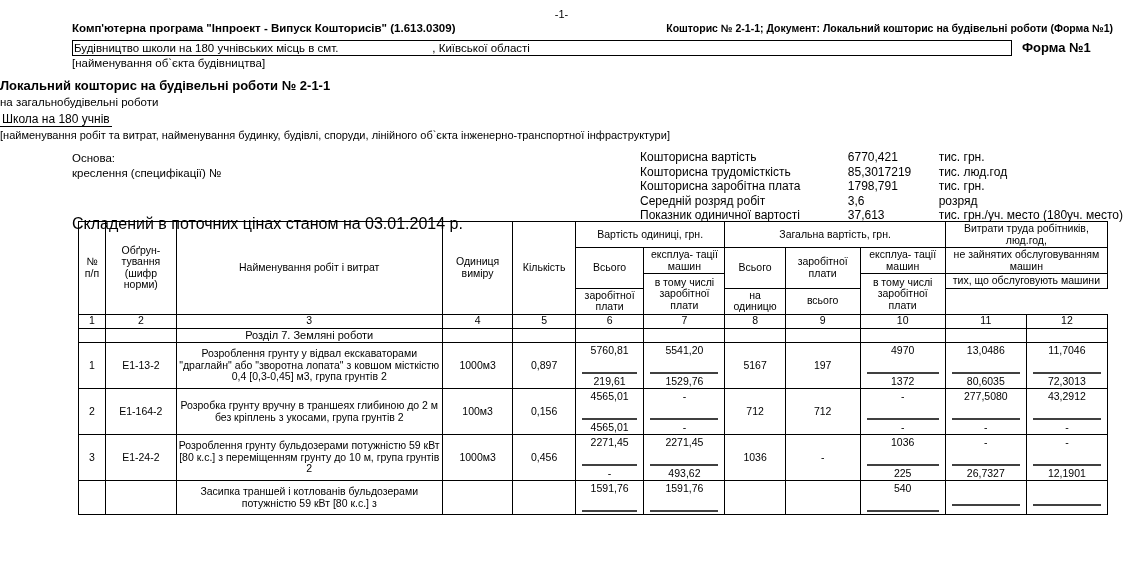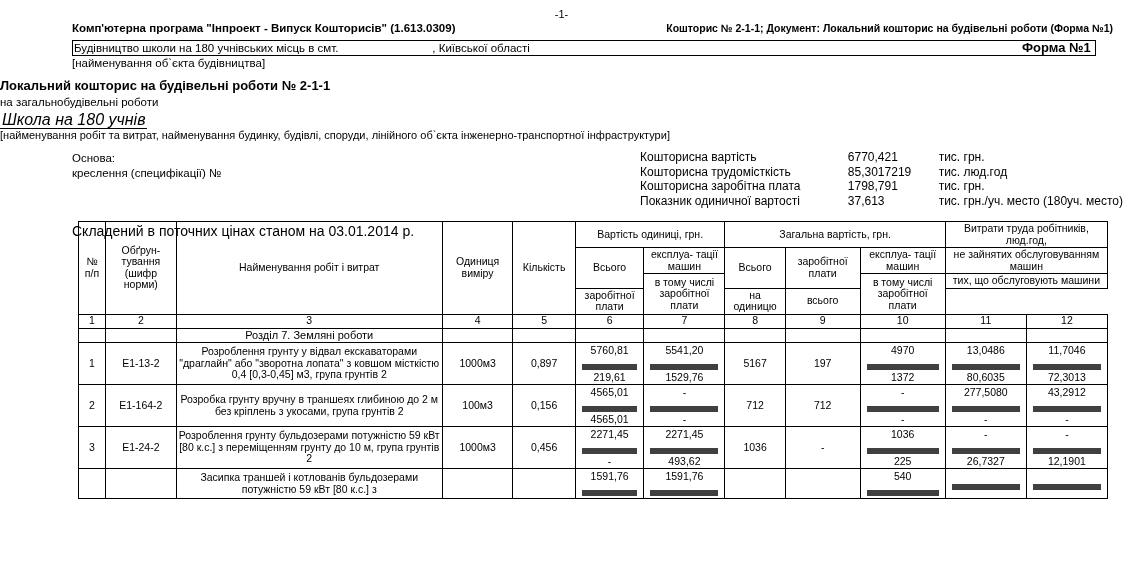--- a/index.html
+++ b/index.html
@@ -58,21 +58,21 @@
   
   .obj-wrap {
     position: relative;
     margin: 4px 0 0 0;
     height: 32px;
   }
   .obj-box {
     position: absolute;
     left: 72px;
     top: 0;
-    width: 1024px;
+    width: 940px;
     height: 16px;
     border: 1px solid #000;
     box-sizing: border-box;
     font-size: 11.5px;
     line-height: 14px;
     white-space: nowrap;
     overflow: hidden;
   }
   .obj-box .seg-a {
     display: inline-block;
@@ -111,23 +111,22 @@
   }
   .t-main {
     font-size: 13px;
     font-weight: bold;
   }
   .t-sub {
     font-size: 11.5px;
     margin-top: 2px;
   }
   .t-underline {
-    font-size: 16px;
+    font-size: 12px;
     margin-top: 2px;
-    font-style: italic;
   }
   .t-underline span {
     border-bottom: 1px solid #000;
     padding: 0 2px;
   }
   .t-caption {
     font-size: 11px;
     margin-top: 1px;
   }
 
@@ -160,22 +159,22 @@
     white-space: nowrap;
     vertical-align: top;
   }
   .summary td.lbl { width: 215px; }
   .summary td.val { width: 95px; }
   .summary td.unit { }
 
   .compiled {
     position: absolute;
     left: 72px;
-    top: 72px;
-    font-size: 14px;
+    top: 64px;
+    font-size: 16px;
     white-space: nowrap;
   }
 
   
   .tbl-wrap {
     position: absolute;
     left: 78px;
     top: 221px;
     width: 1030px;
   }
@@ -229,22 +228,22 @@
     vertical-align: middle;
   }
   
   .frac {
     display: block;
     width: 100%;
     line-height: 12px;
   }
   .frac .up {
     display: block;
-    border-bottom: 6px solid #404040;
-    padding: 0 4px 8px 4px;
+    border-bottom: 2px solid #404040;
+    padding: 0 4px 16px 4px;
     margin: 0 4px;
   }
   .frac .dn {
     display: block;
     padding: 1px 4px 0 4px;
     margin: 0 4px;
   }
   td.plain-mid {
     vertical-align: middle;
     text-align: right;
@@ -296,20 +295,25 @@
             <td class="lbl">Кошторисна трудомісткість</td>
             <td class="val">85,3017219</td>
             <td class="unit">тис. люд.год</td>
           </tr>
           <tr>
             <td class="lbl">Кошторисна заробітна плата</td>
             <td class="val">1798,791</td>
             <td class="unit">тис. грн.</td>
           </tr>
           <tr>
+            <td class="lbl">Середній розряд робіт</td>
+            <td class="val">3,6</td>
+            <td class="unit">розряд</td>
+          </tr>
+          <tr>
             <td class="lbl">Показник одиничної вартості</td>
             <td class="val">37,613</td>
             <td class="unit">тис. грн./уч. место (180уч. место)</td>
           </tr>
         </tbody>
       </table>
     </div>
 
     <div class="compiled">Складений в поточних цінах станом на 03.01.2014 р.</div>
   </div>

